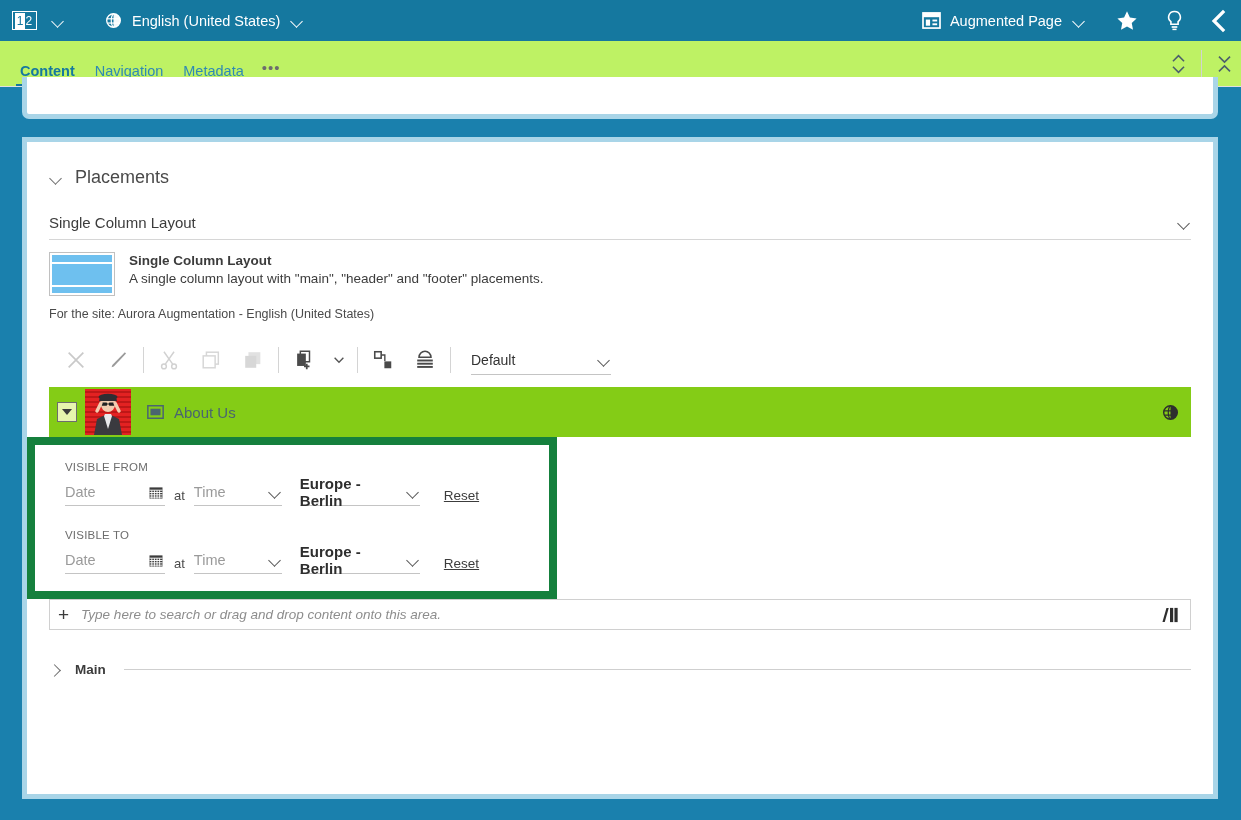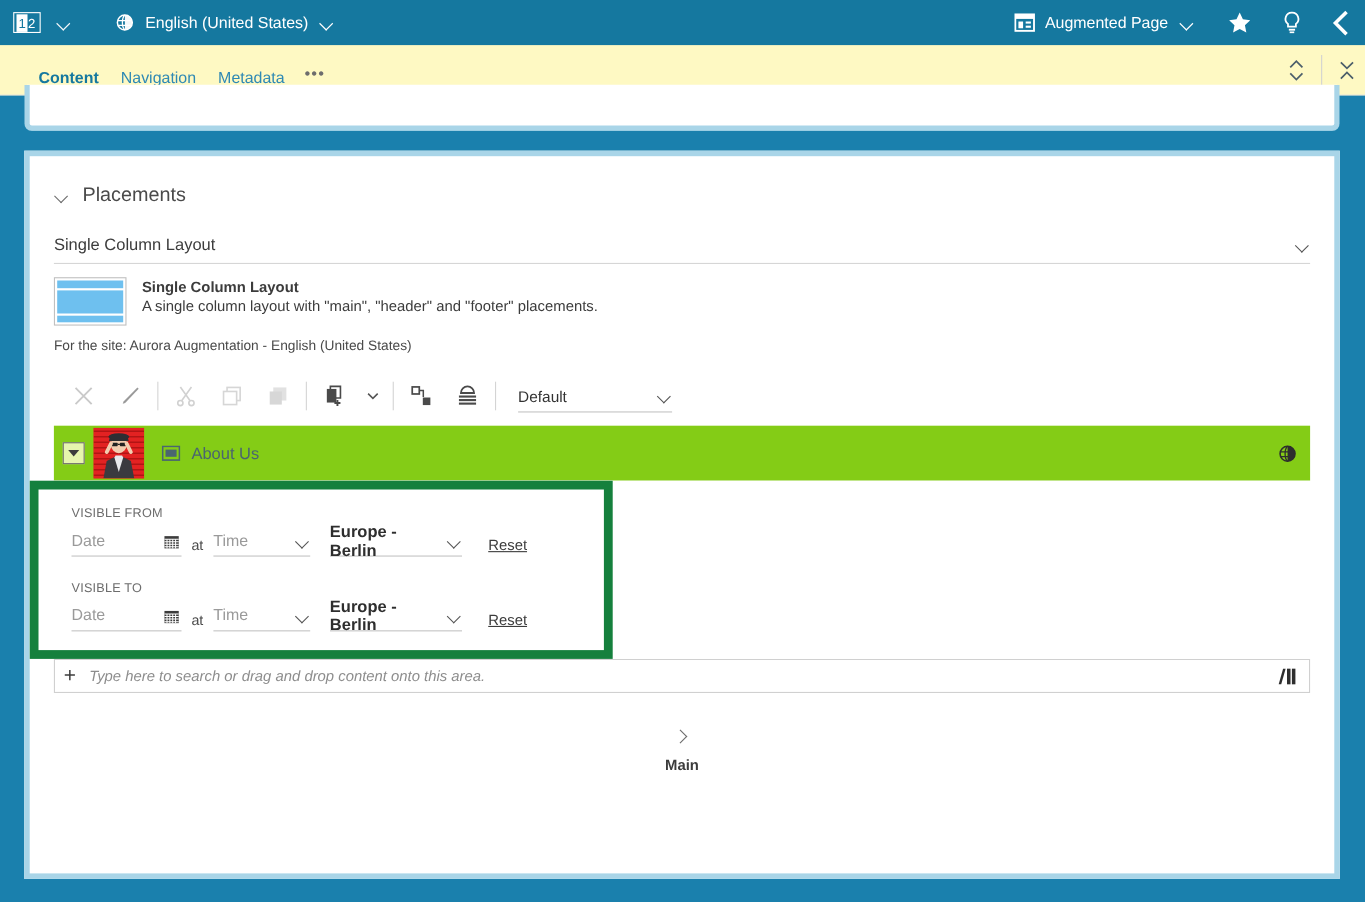--- a/index.html
+++ b/index.html
@@ -40,21 +40,21 @@
   .tb-right { margin-left: auto; display: flex; align-items: center; padding-right: 10px; gap: 0; }
   .tb-pagetype { display: flex; align-items: center; gap: 9px; font-size: 14.5px; }
   .tb-icon { display: inline-flex; align-items: center; justify-content: center; }
   .tb-star { margin-left: 30px; }
   .tb-bulb { margin-left: 28px; }
   .tb-coll { margin-left: 26px; margin-right: 4px; }
 
   
   .tabbar {
     position: absolute; top: 41px; left: 0; width: 1241px; height: 46px;
-    background: #fef9c3; display: flex; align-items: center; padding-left: 15px;
+    background: #bef264; display: flex; align-items: center;
   }
   .tabs { display: flex; align-items: flex-end; height: 46px; padding-left: 10px; }
   .tab {
     padding: 0 10px 9px 10px; font-size: 14.5px; color: #2e89b4;
     cursor: pointer; line-height: 1; position: relative;
   }
   .tab.active { color: #15789f; font-weight: bold; }
   .tab.active::after {
     content: ""; position: absolute; left: 6px; right: 6px; bottom: 0;
     height: 3px; background: #15789f;
@@ -487,21 +487,21 @@
           <span class="drop-text">Type here to search or drag and drop content onto this area.</span>
           <span class="drop-lib">
             <svg width="20" height="16" viewBox="0 0 22 18" aria-hidden="true">
               <path d="M2.5 17 L7 1 L9.6 1 L5.1 17 Z" fill="#2e2e2e"></path>
               <rect x="11" y="1" width="3.6" height="16" fill="#2e2e2e"></rect>
               <rect x="16" y="1" width="3.6" height="16" fill="#2e2e2e"></rect>
             </svg>
           </span>
         </div>
 
-        <div class="group" style="margin-top:32px;flex-direction:column;">
+        <div class="group" style="margin-top:32px;">
           <span class="chev chev-right tw"></span>
           <span class="group-title">Main</span>
           <span class="group-line"></span>
         </div>
 
 
       </div>
     </div>
   </div>
 </div>

